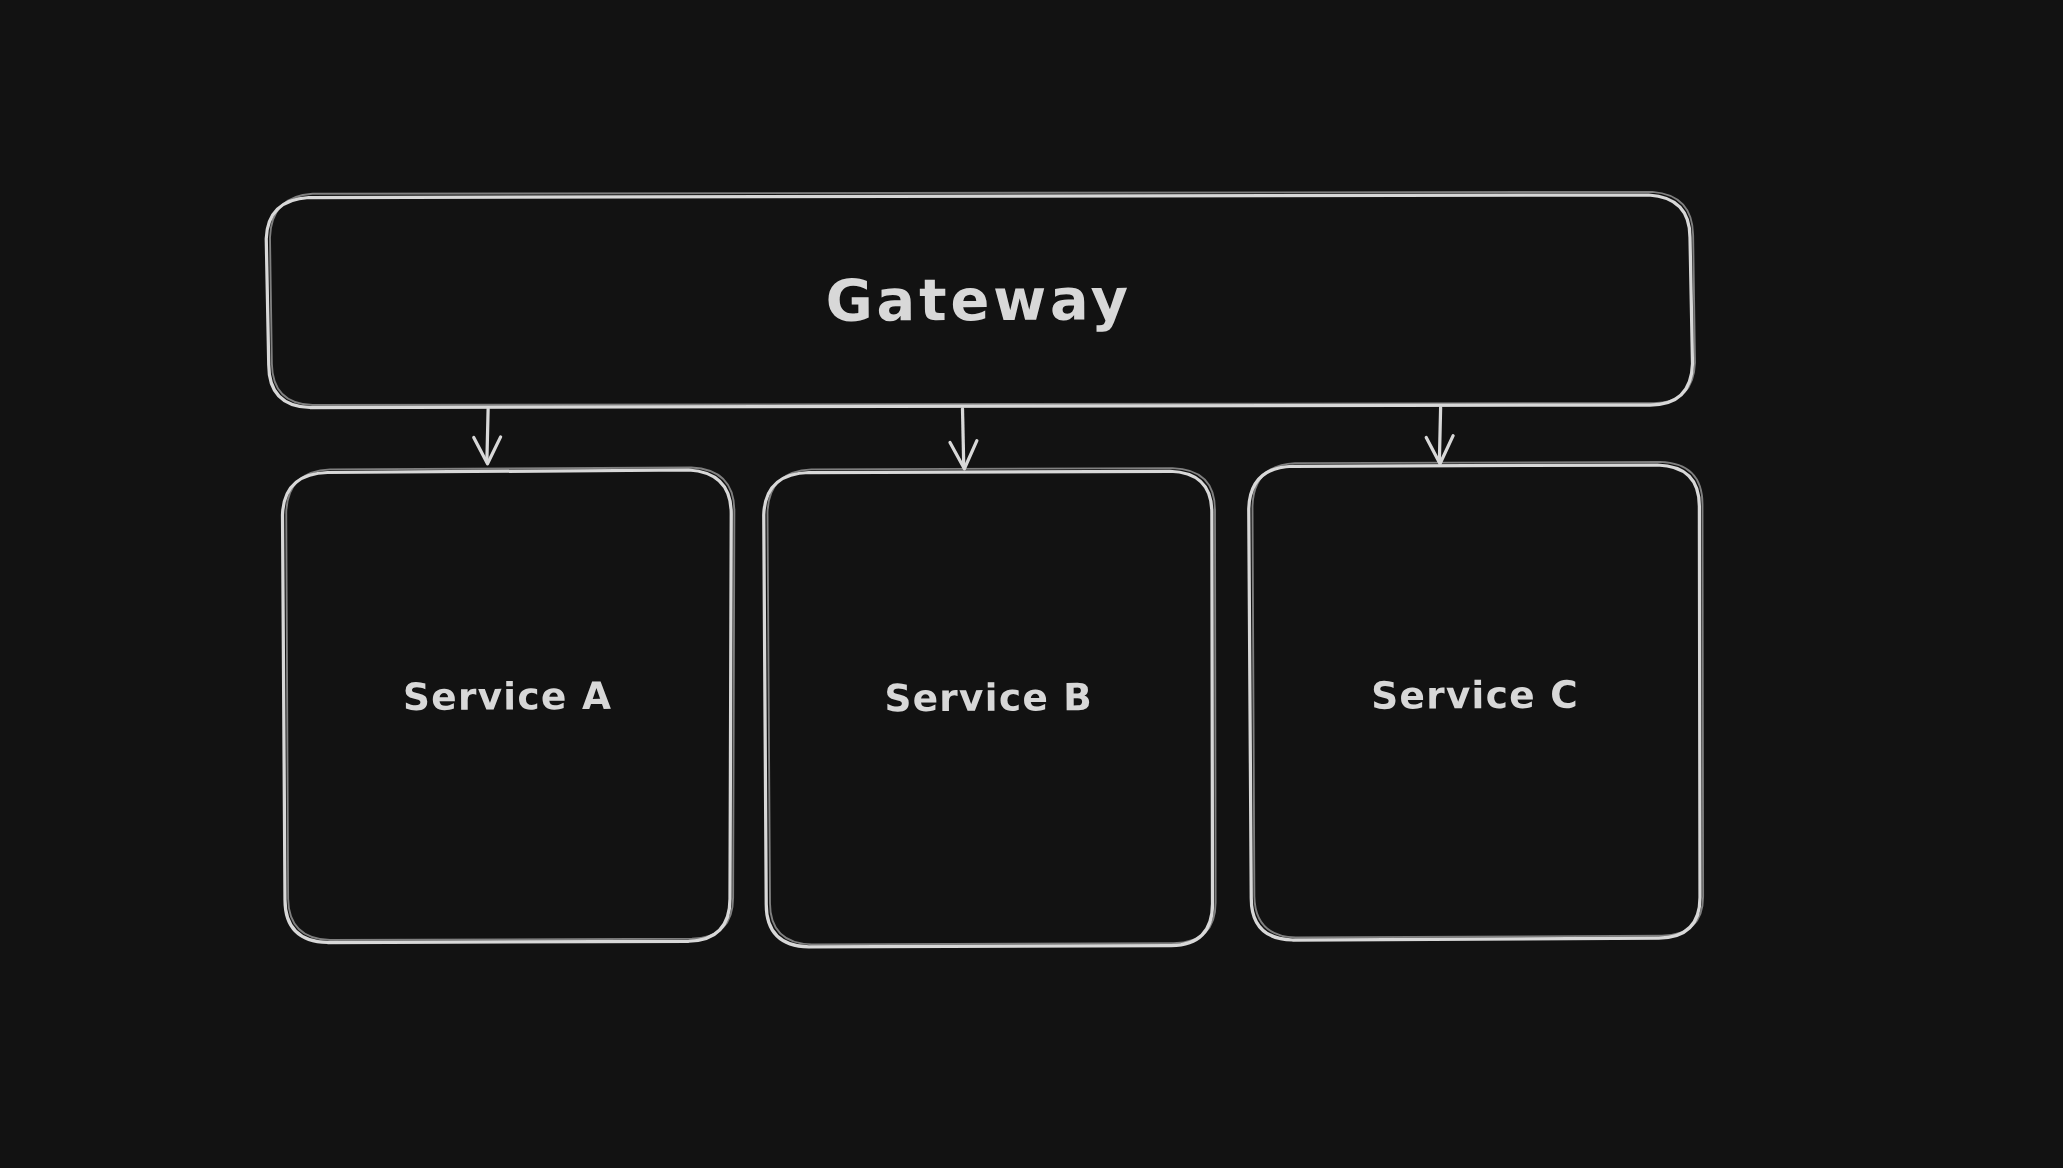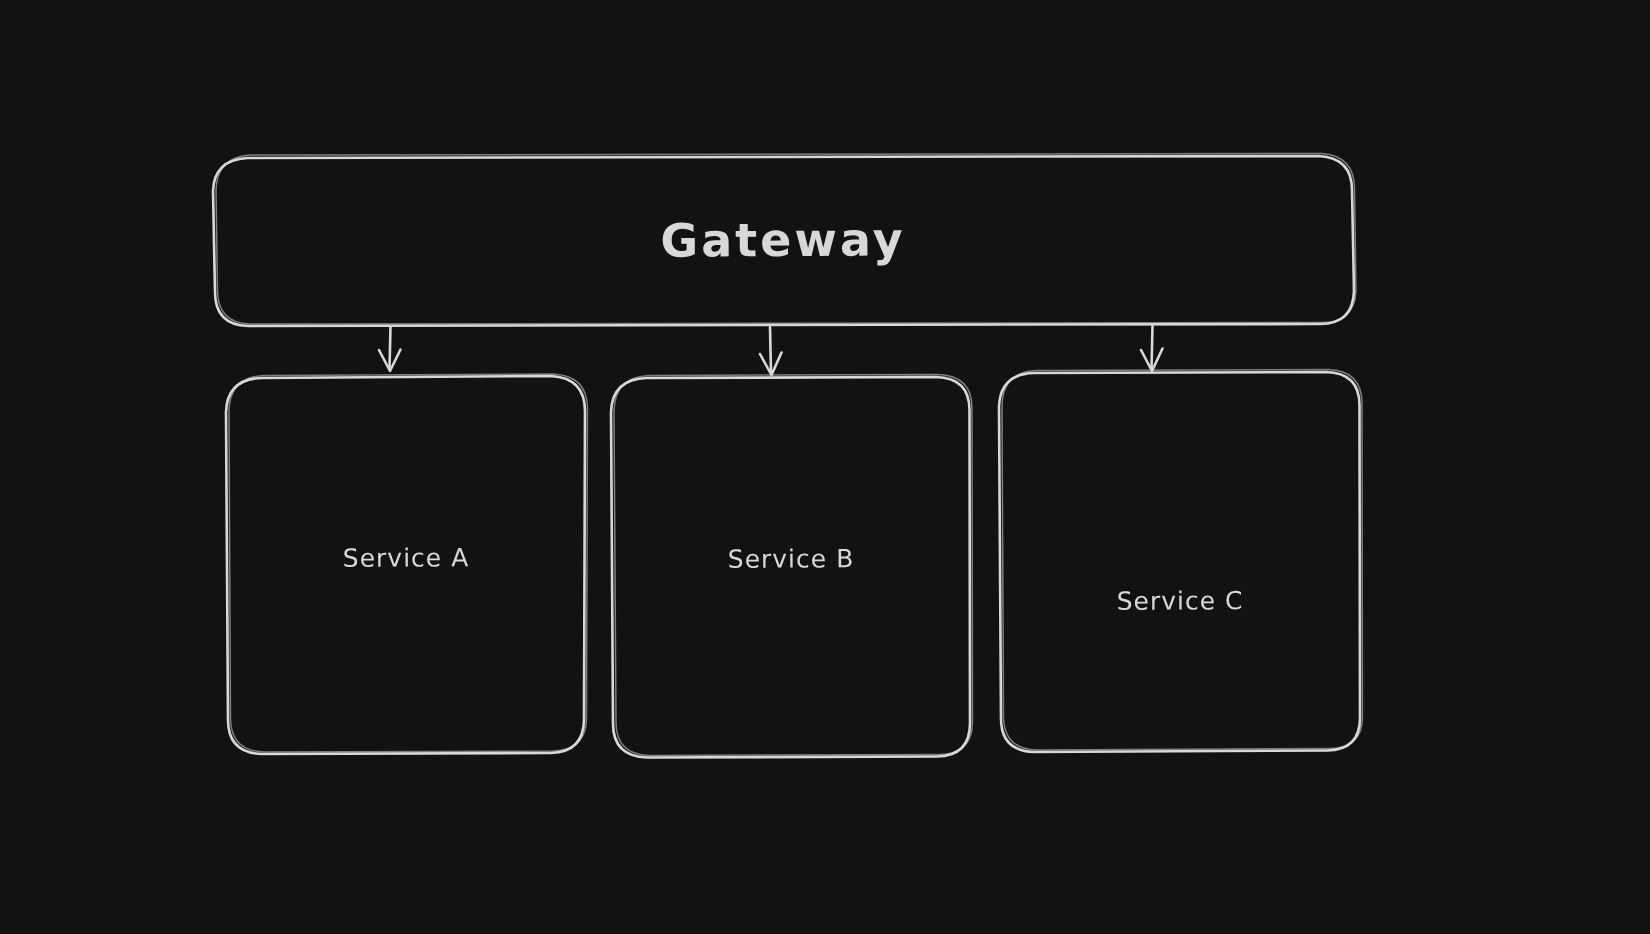--- a/index.html
+++ b/index.html
@@ -43,27 +43,27 @@
     text-align:center;
     pointer-events:none;
     letter-spacing:1px;
   }
   .node-label.title{
     font-size:46px;
     font-weight:bold;
     letter-spacing:3px;
   }
   .node-label.service{
-    font-size:25px;
-    font-weight:400;
+    font-size:30px;
+    font-weight:700;
   }
   #label-gateway  {left:783px;  top:240px;}
   #label-service-a{left:406px;  top:558px;}
   #label-service-b{left:791px;  top:559px;text-align:right;}
-  #label-service-c{left:1180px; top:557px;margin-top:44px;}
+  #label-service-c{left:1180px; top:557px;}
 </style>
 </head>
 <body>
 
 <div class="canvas">
 
   <svg class="diagram" viewBox="0 0 1650 934" xmlns="http://www.w3.org/2000/svg">
 
     <g>
       <path d="M 247 158

